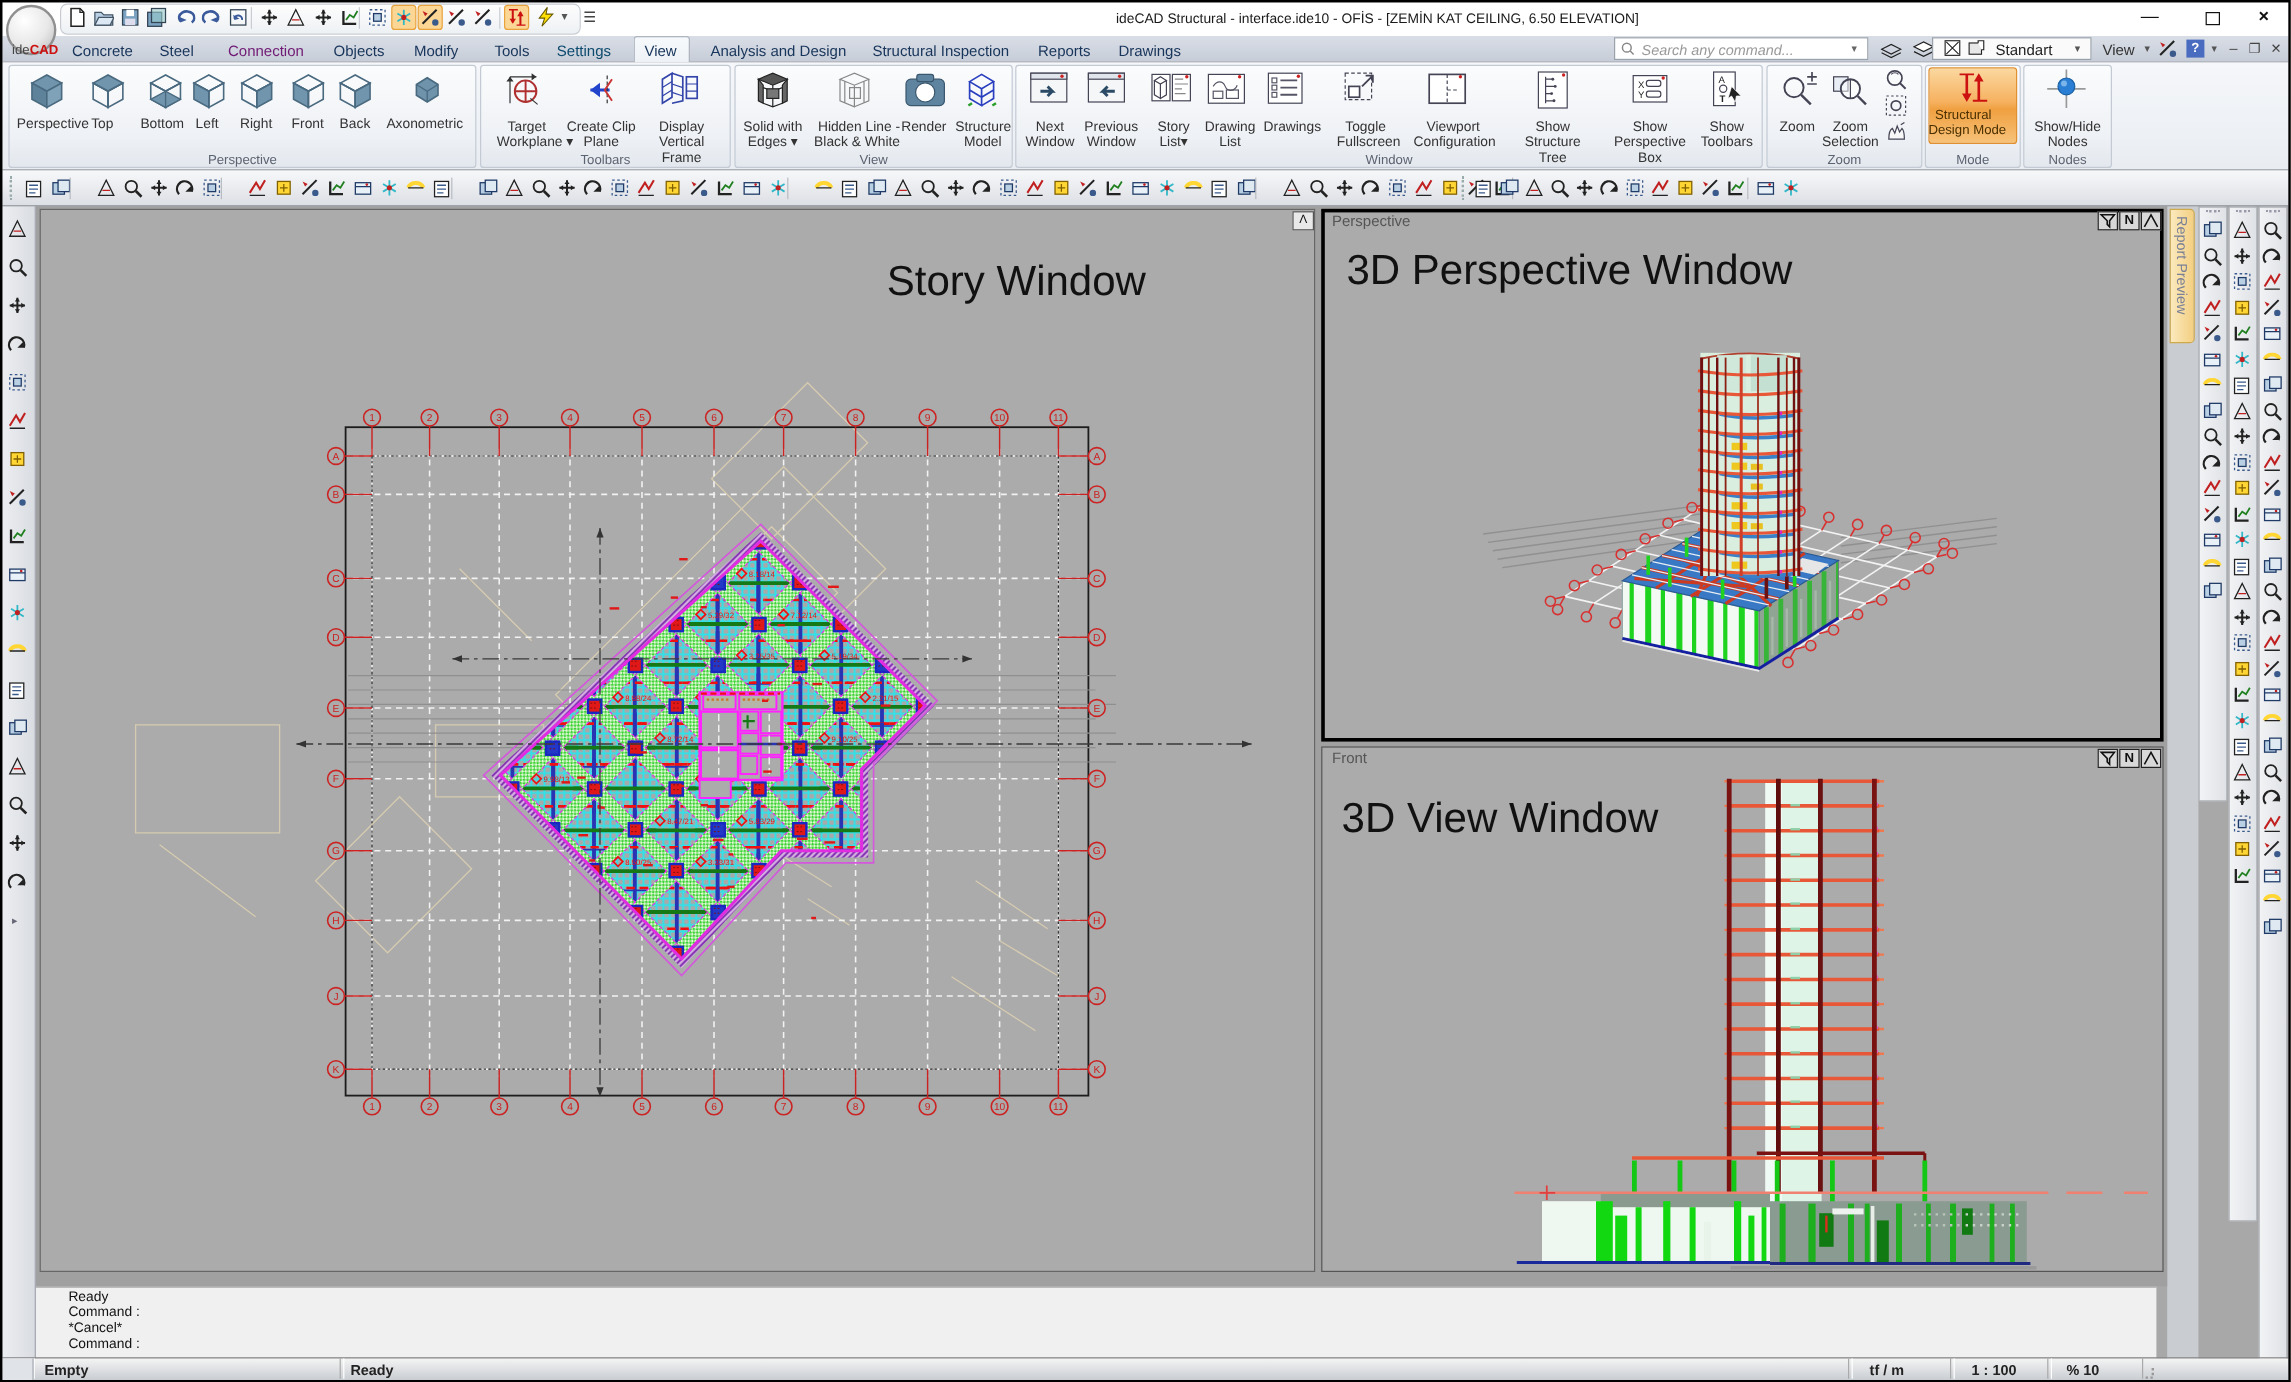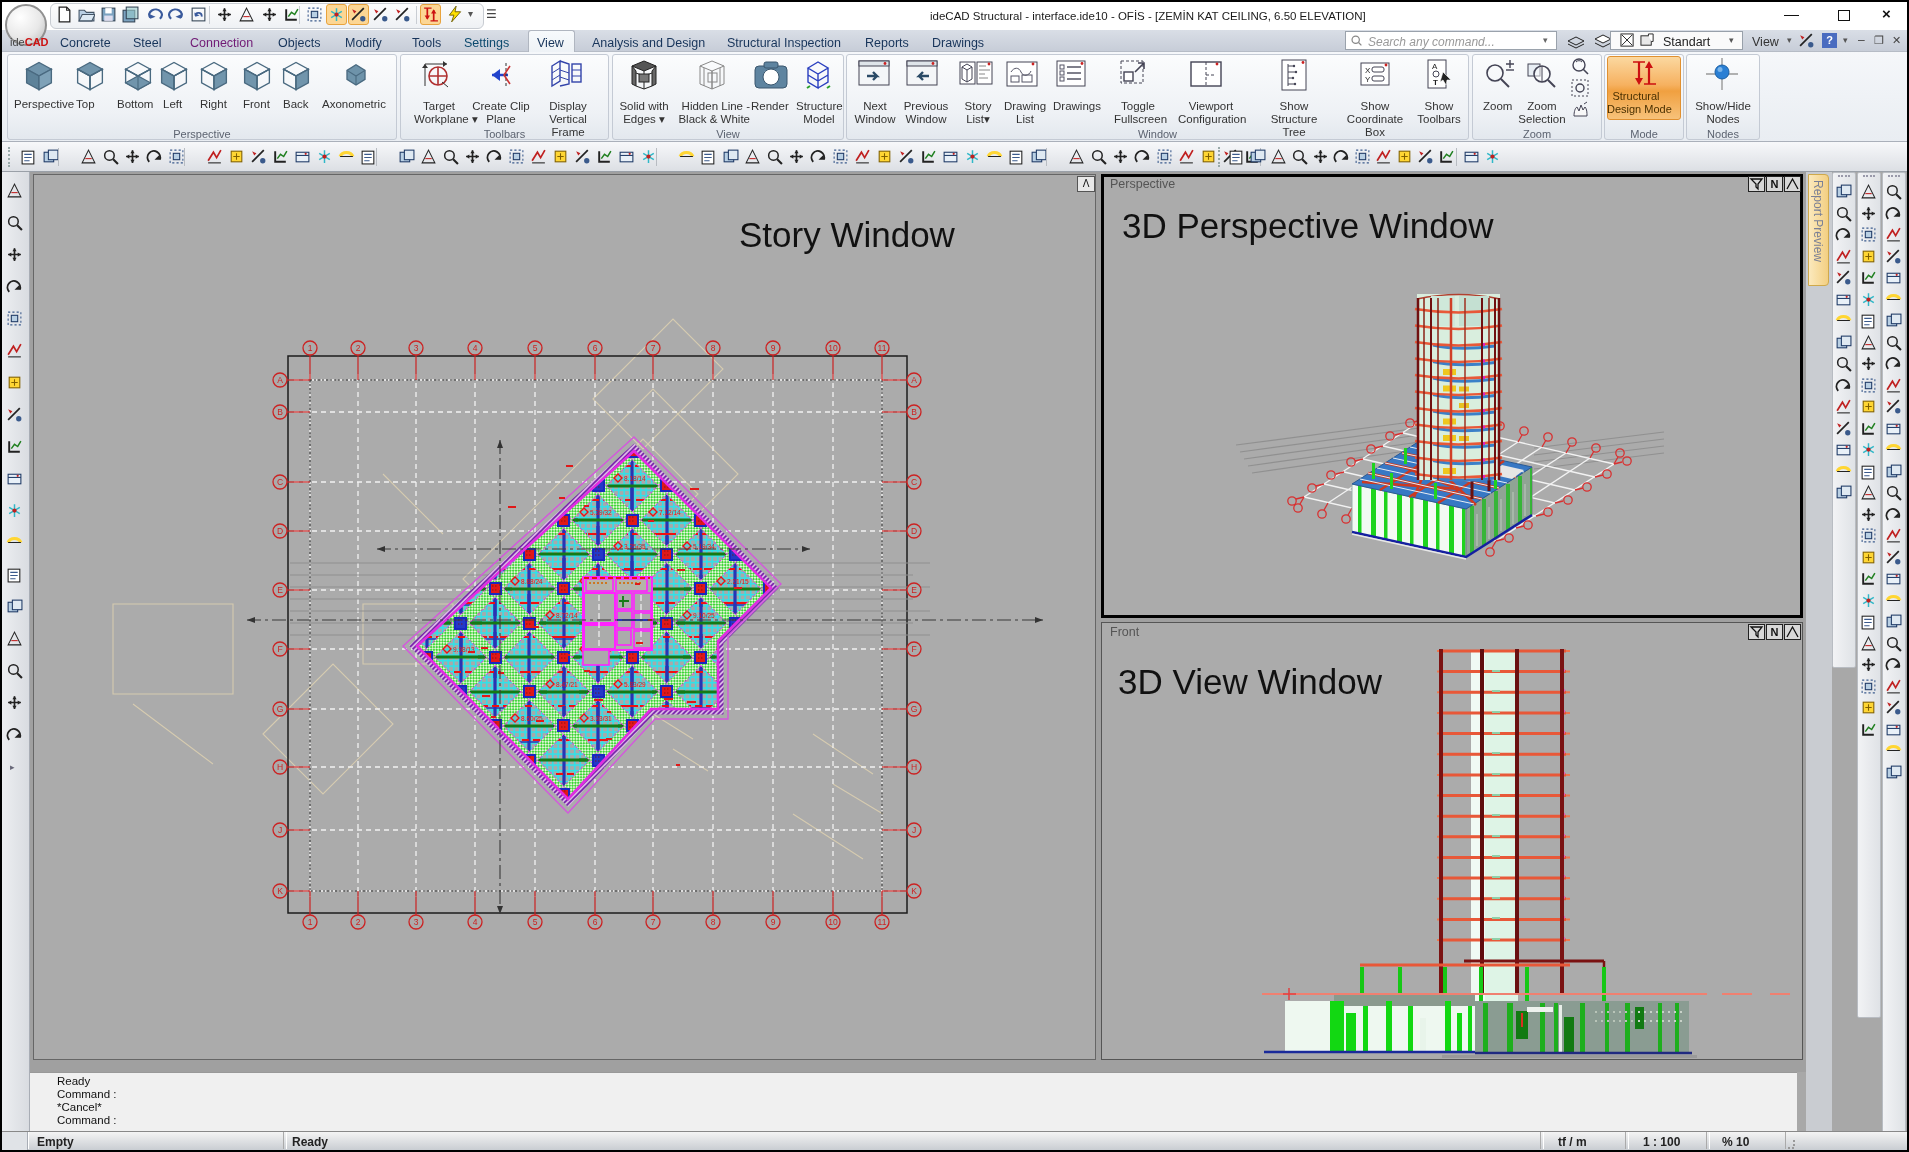--- a/index.html
+++ b/index.html
@@ -350,21 +350,21 @@
     </svg></div>
 <div class="t" style="position:absolute;left:1263px;top:100px;font-size:11.5px;color:#333;text-align:center;width:62px;white-space:normal;line-height:13px">Show Structure Tree</div>
 <div style="position:absolute;left:1358px;top:58px;width:34px;height:32px;"><svg width="34" height="32" viewBox="0 0 34 32">
       <rect x="3" y="5" width="28" height="22" fill="#fff" stroke="#445"></rect>
       <text x="7" y="15" font-size="8" fill="#222" font-family="Liberation Sans">X</text>
       <text x="7" y="24" font-size="8" fill="#222" font-family="Liberation Sans">Y</text>
       <rect x="14" y="9" width="12" height="5" rx="2" fill="none" stroke="#445"></rect>
       <rect x="14" y="18" width="12" height="5" rx="2" fill="none" stroke="#445"></rect>
       <circle cx="28" cy="7" r="1.4" fill="#cc2222"></circle>
     </svg></div>
-<div class="t" style="position:absolute;left:1340px;top:100px;font-size:11.5px;color:#333;text-align:center;width:70px;white-space:normal;line-height:13px">Show Coordinate Box</div>
+<div class="t" style="position:absolute;left:1340px;top:100px;font-size:11.5px;color:#333;text-align:center;width:70px;white-space:normal;line-height:13px">Show Perspective Box</div>
 <div style="position:absolute;left:1425px;top:58px;width:28px;height:34px;"><svg width="28" height="34" viewBox="0 0 28 34">
       <rect x="3" y="2" width="18" height="28" fill="#fff" stroke="#445"></rect>
       <text x="7" y="11" font-size="8" fill="#222" font-family="Liberation Sans">A</text>
       <circle cx="11" cy="16" r="3" fill="none" stroke="#445"></circle>
       <text x="8" y="27" font-size="8" font-weight="bold" fill="#222" font-family="Liberation Sans">T</text>
       <path d="M18 14l8 8-4 0-1 5-3-5-3 2z" fill="#222" stroke="#fff" stroke-width="0.6"></path>
     </svg></div>
 <div class="t" style="position:absolute;left:1414px;top:100px;font-size:11.5px;color:#333;text-align:center;width:50px;white-space:normal;line-height:13px">Show Toolbars</div>
 <div style="position:absolute;left:1472px;top:54px;width:130px;height:86px;background:linear-gradient(#fbfcfd,#eef1f5 70%,#e3e8ee);border:1px solid #c4cad4;border-radius:3px"></div>
 <div class="t" style="position:absolute;left:1472px;top:128px;width:130px;font-size:11px;color:#5c6370;text-align:center">Zoom</div>

